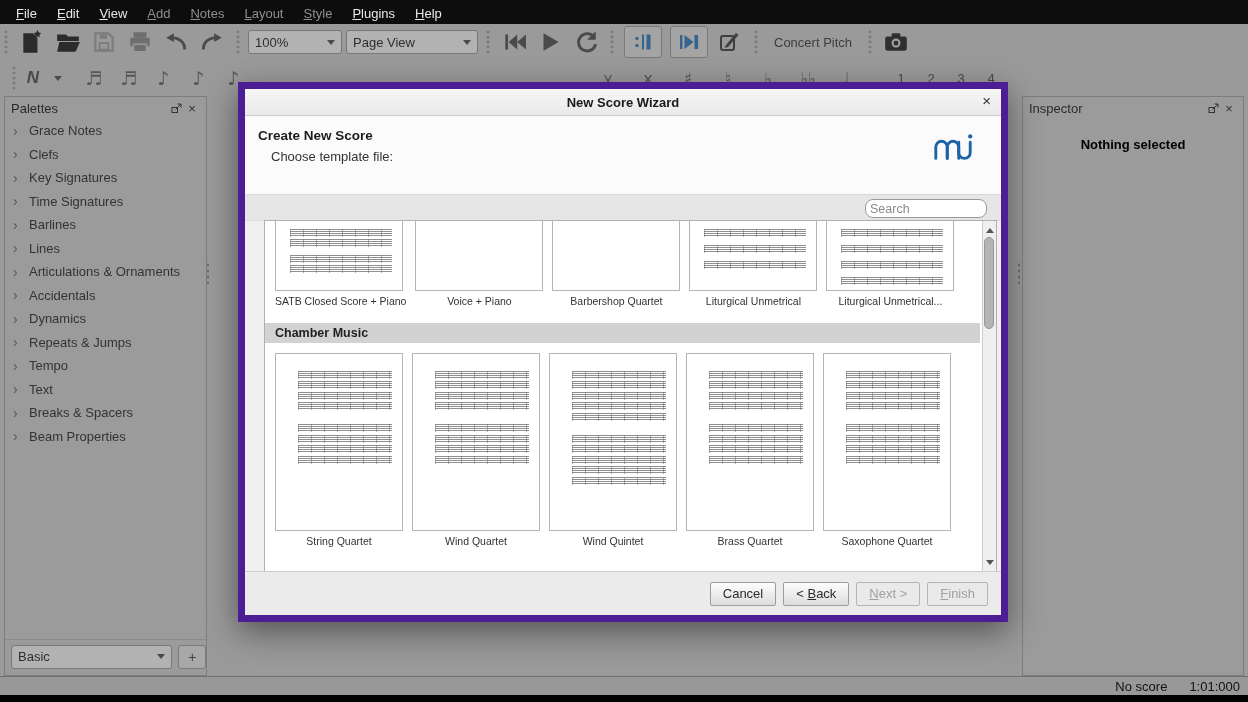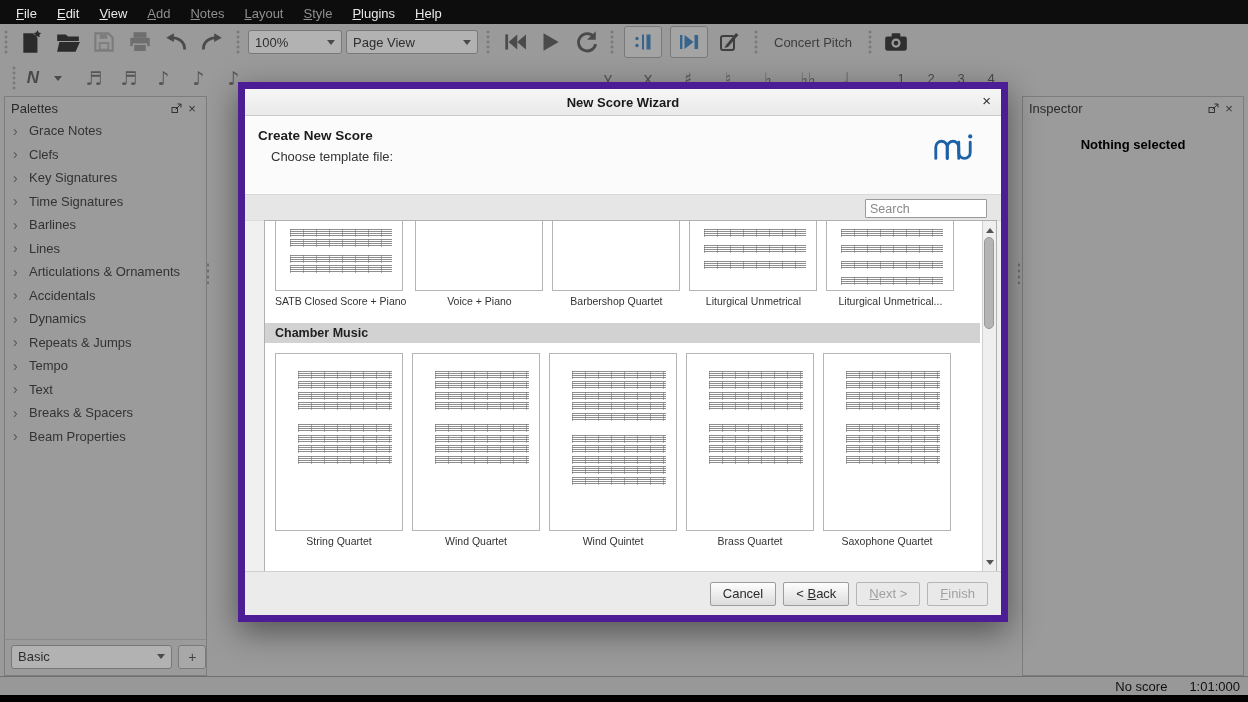--- a/index.html
+++ b/index.html
@@ -64,21 +64,21 @@
                 display:flex;align-items:center;justify-content:center;position:relative;}
   #dlg-title{font-size:13px;font-weight:600;color:#1a1a1a;}
   #dlg-close{position:absolute;right:10px;top:3px;font-size:15px;color:#333;line-height:18px;}
   #dlg-header{position:absolute;left:0;top:27px;width:100%;height:78px;background:#fbfbfb;}
   #dlg-heading{position:absolute;left:13px;top:12px;font-size:13.5px;font-weight:bold;color:#1c1c1c;}
   #dlg-subheading{position:absolute;left:26px;top:33px;font-size:13px;color:#333;}
   #mu-logo{position:absolute;right:26px;top:12px;}
   #search-band{position:absolute;left:0;top:105px;width:100%;height:27px;background:#e6e6e6;
                border-top:1px solid #d8d8d8;border-bottom:1px solid #dcdcdc;box-sizing:border-box;}
   #search-input{position:absolute;right:14px;top:4px;width:112px;height:17px;border:1px solid #9a9a9a;
-                border-radius:1px;background:#fff;font-size:12.5px;padding:0 4px;color:#222;
+                border-radius:8px;background:#fff;font-size:12.5px;padding:0 4px;color:#222;
                 font-family:"Liberation Sans",sans-serif;}
   #search-input::placeholder{color:#8a8a8a;}
   #tpl-viewport{position:absolute;left:19px;top:131px;width:733px;height:352px;background:#fff;
                 border:1px solid #b0b0b0;box-sizing:border-box;overflow:hidden;}
   .row{display:flex;gap:9px;padding-left:10px;}
   .card{width:128px;background:#fff;border:1px solid #b5b5b5;box-sizing:border-box;overflow:hidden;}
   .row1 .card{height:70px;border-top:none;}
   .row2 .card{height:178px;}
   .card-label{margin-top:4px;text-align:center;font-size:10.5px;color:#333;white-space:nowrap;}
   .thumb{padding-top:6px;}

